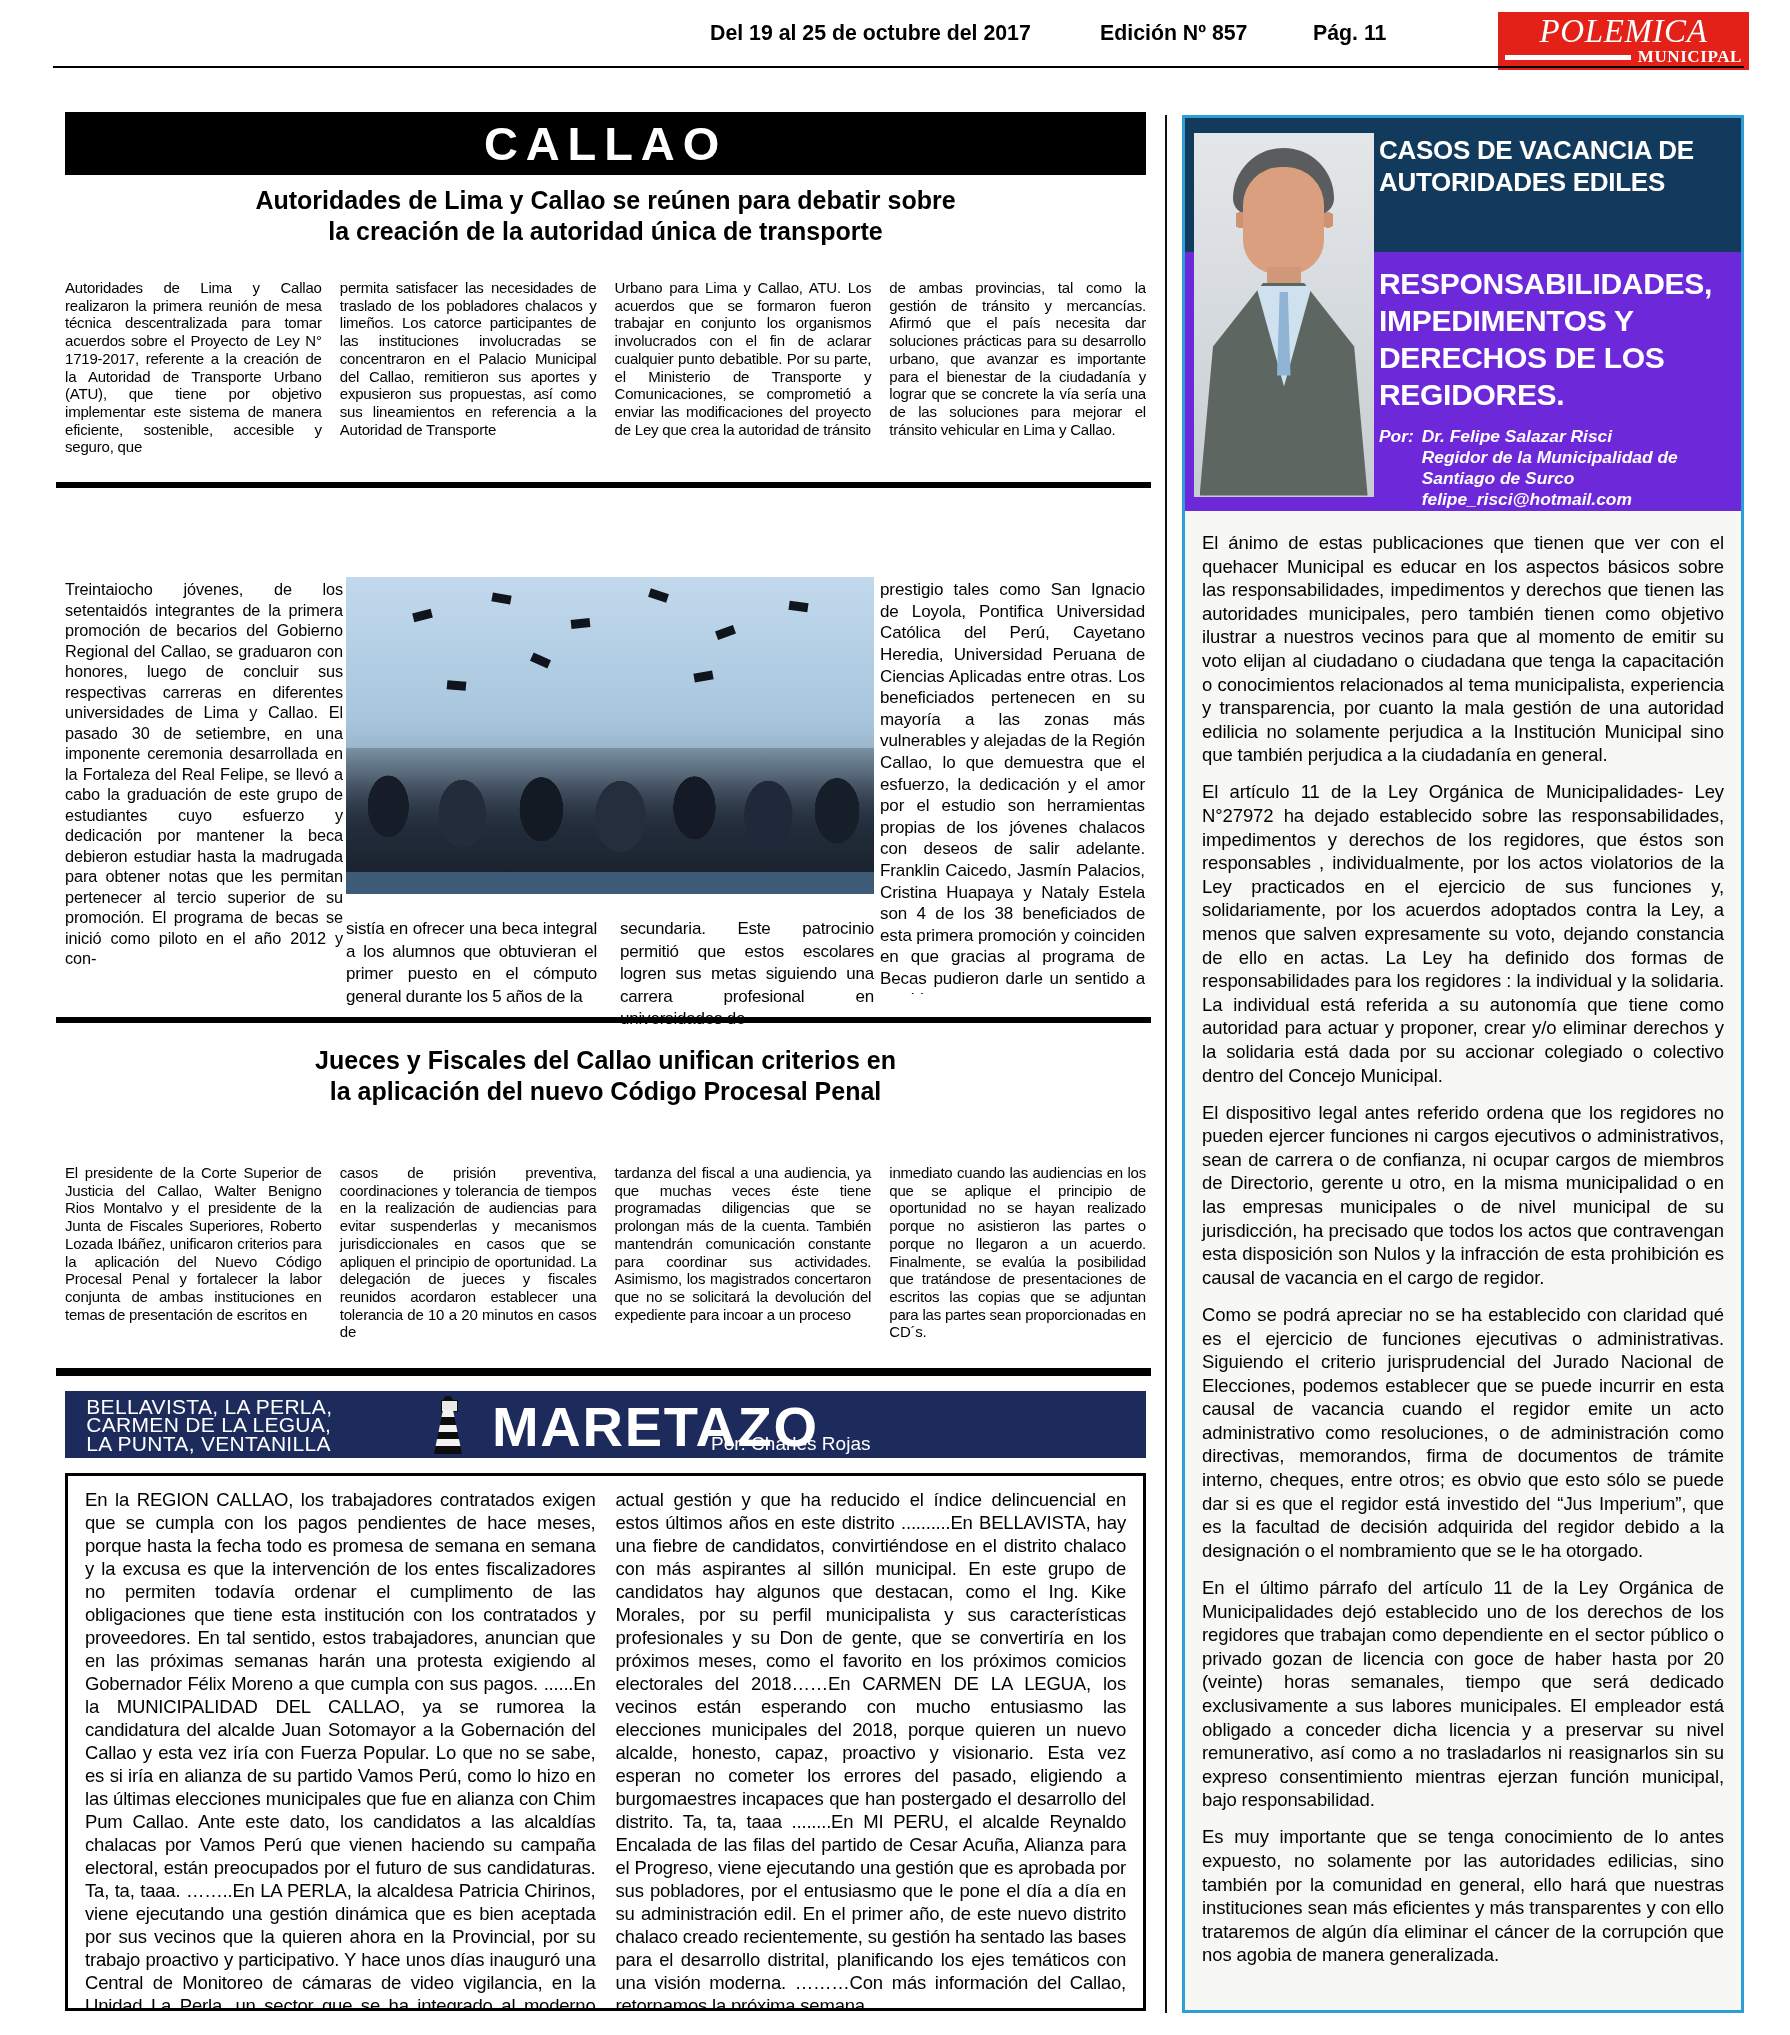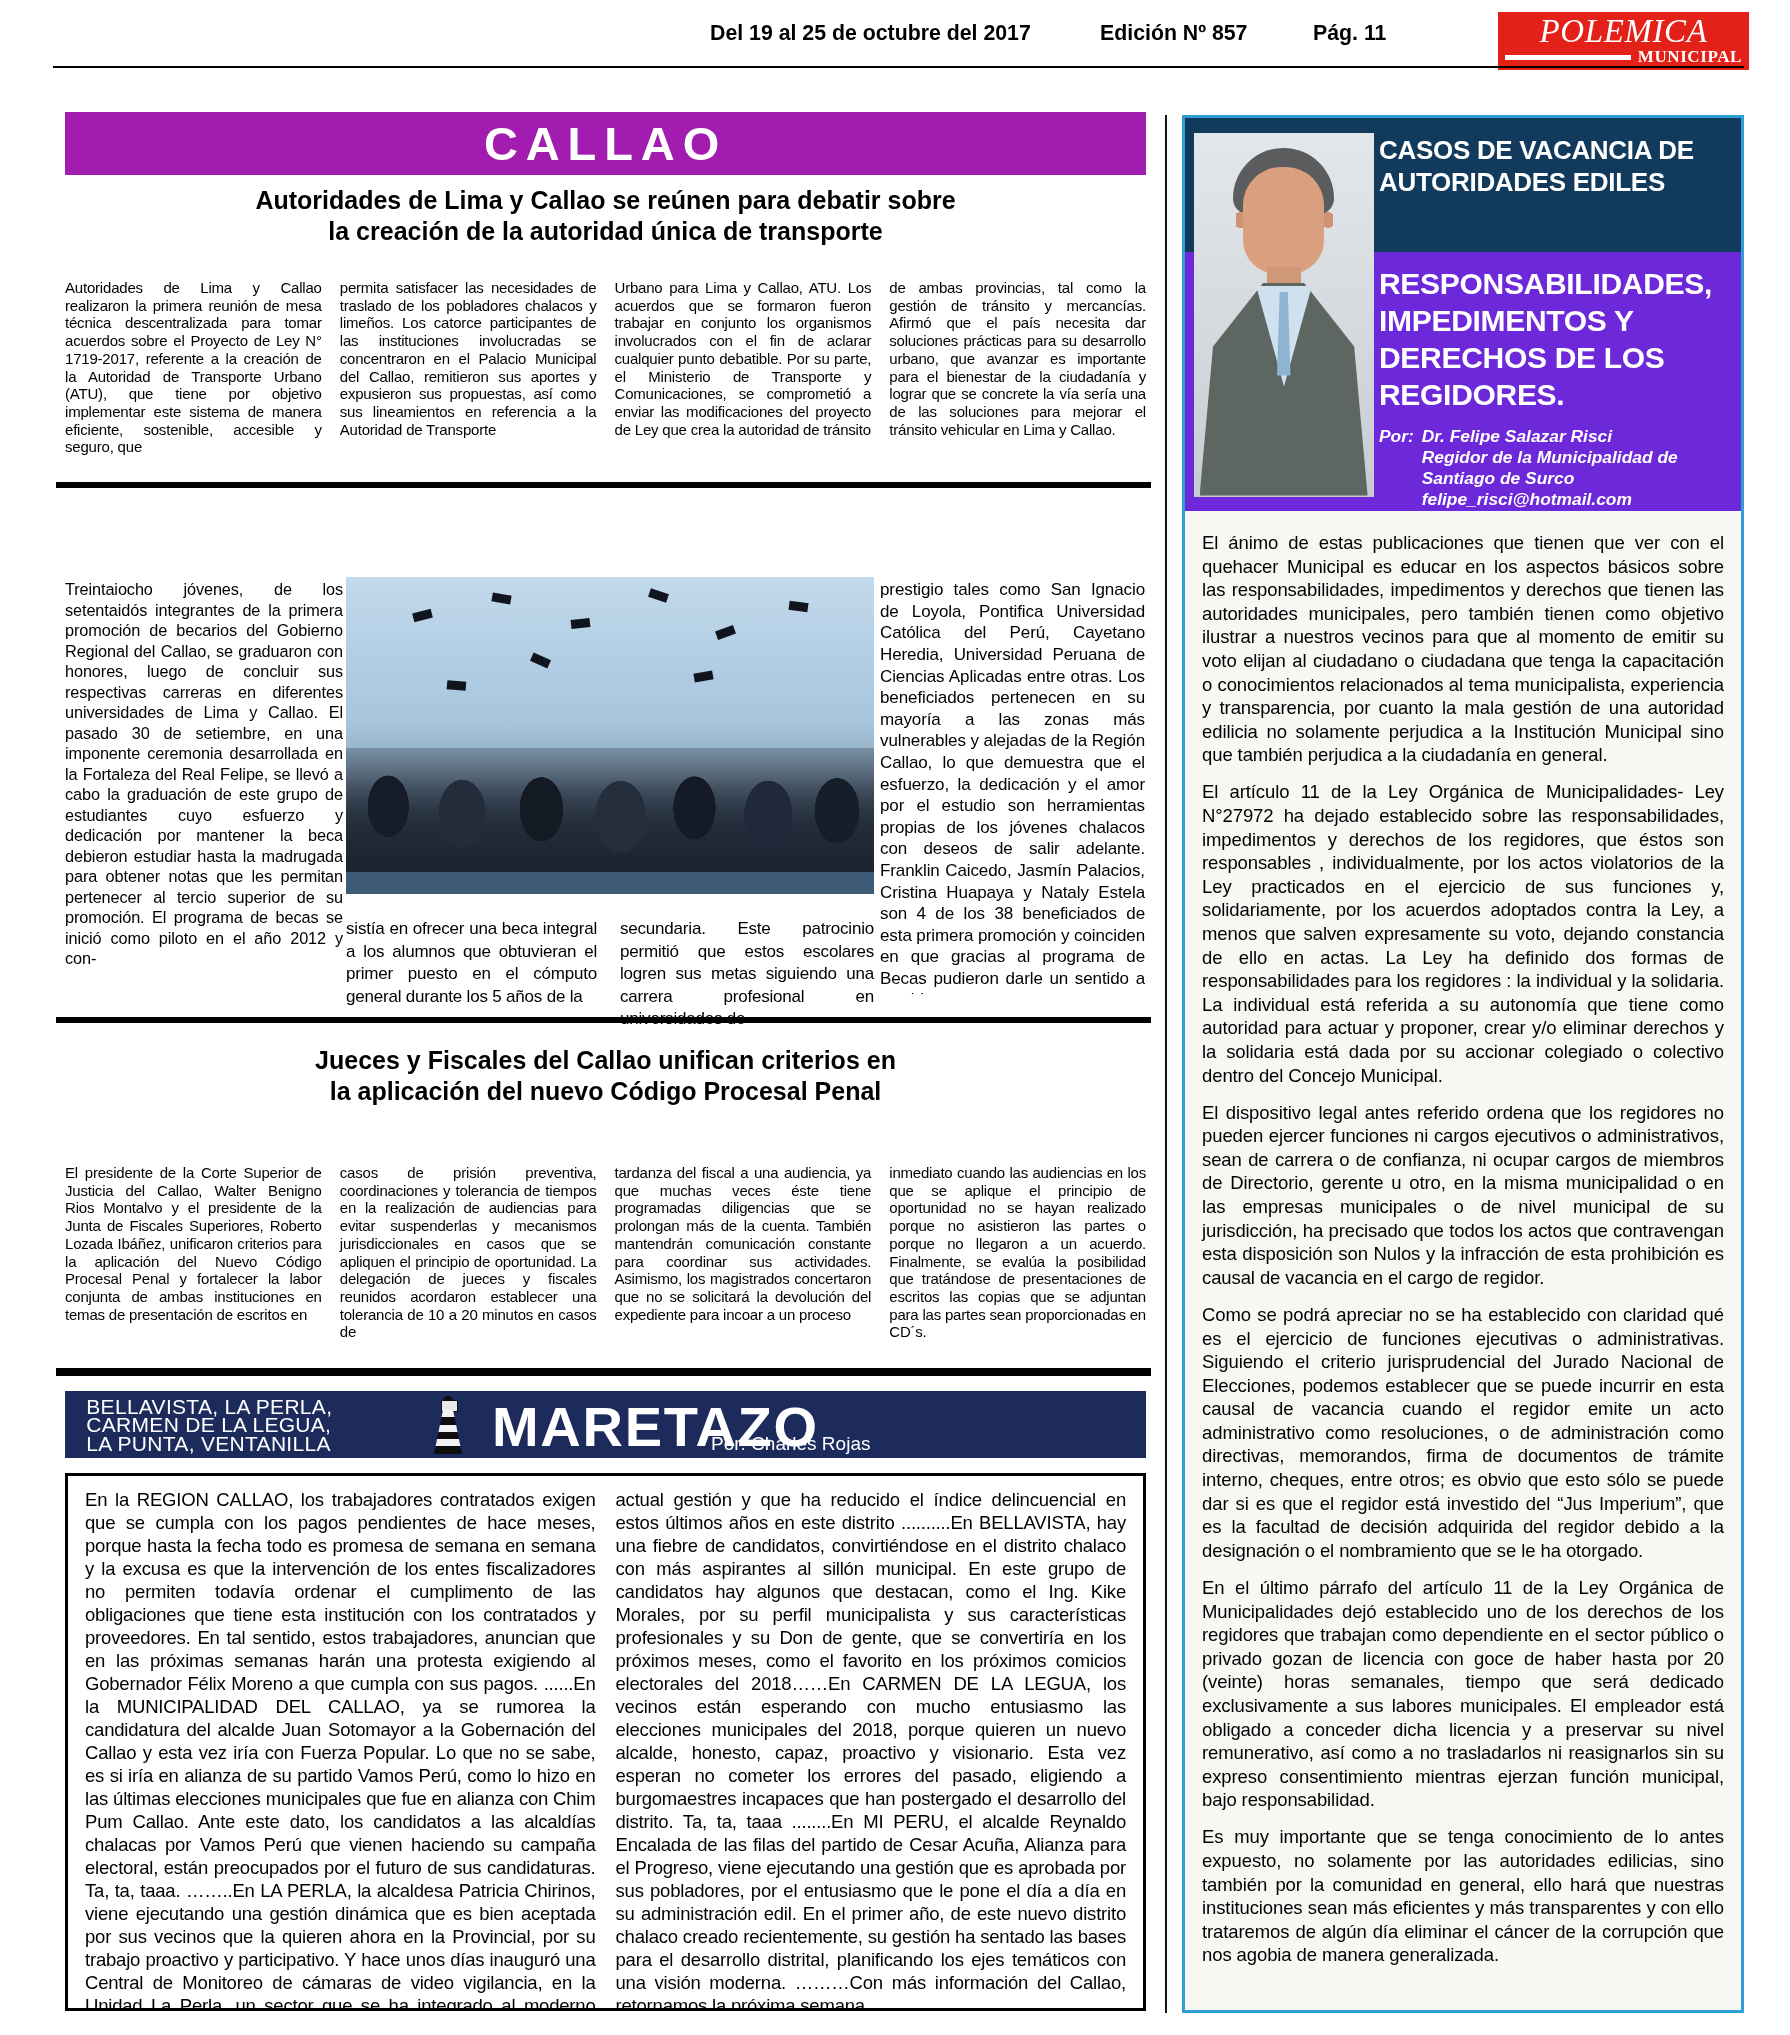--- a/index.html
+++ b/index.html
@@ -14,21 +14,21 @@
   .logo .l1{font-family:"Liberation Serif",serif;font-weight:normal;font-style:italic;
         font-size:33px;letter-spacing:0.6px;line-height:35px;margin-top:2.2px;}
   .logo .l2row{display:flex;align-items:center;justify-content:center;padding:0 7px;gap:6.7px;margin-top:-2.2px;}
   .logo .bar{height:4.5px;background:#fff;flex:1;}
   .logo .l2{font-family:"Liberation Serif",serif;font-weight:bold;font-size:17px;letter-spacing:0.6px;}
   .masthead-rule{position:absolute;left:53px;top:66px;width:1691px;height:2.2px;background:#000;}
   
   .vdivider{position:absolute;left:1165px;top:115px;width:1.7px;height:1898px;background:#111;}
   .hrule{position:absolute;left:56px;width:1095px;height:6.2px;background:#000;}
   
-  .callao-banner{position:absolute;left:65px;top:112px;width:1081px;height:63px;background:#a21caf;
+  .callao-banner{position:absolute;left:65px;top:112px;width:1081px;height:63px;background:#000000;
         color:#fff;display:flex;align-items:center;justify-content:center;
         font-size:47px;font-weight:bold;letter-spacing:7.9px;}
   .headline{position:absolute;left:65px;width:1081px;text-align:center;font-weight:bold;
         font-size:25px;line-height:31px;white-space:pre-line;}
   .h1{top:185px;}
   .h2{top:508px;}
   .h3{top:1045px;}
   .cols4{position:absolute;left:65px;width:1081px;display:flex;gap:18px;}
   .cols4 .col{flex:1;text-align:justify;font-size:15px;line-height:17.7px;letter-spacing:-0.2px;margin-top:33px;}
   .a1{top:246px;height:227px;overflow:hidden;}

